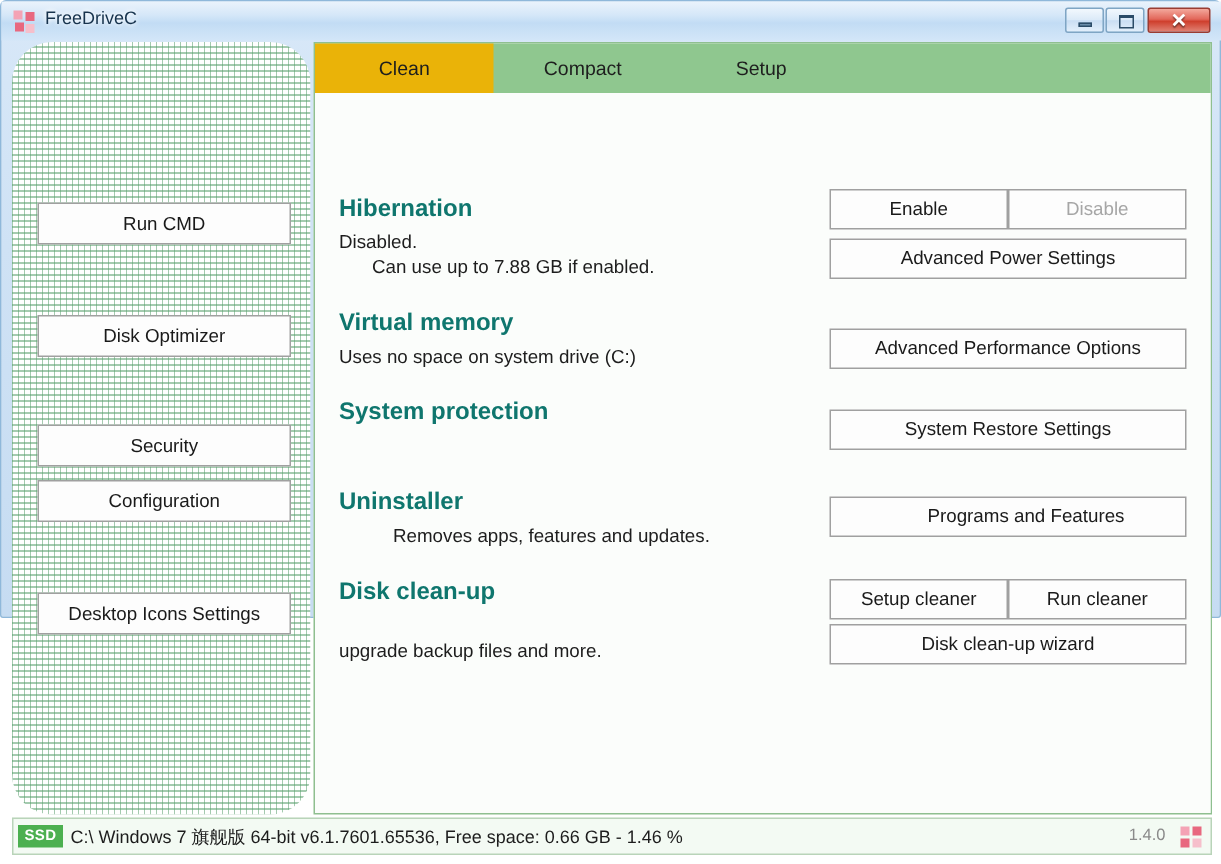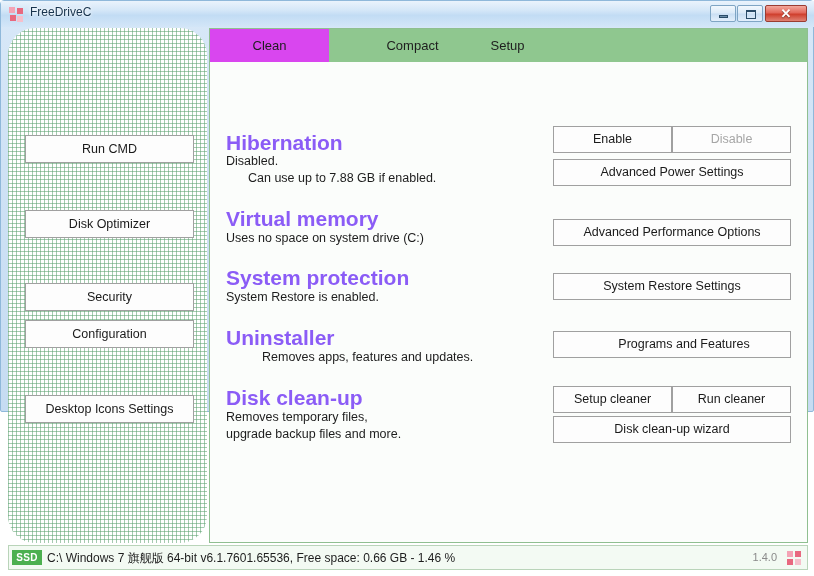--- a/index.html
+++ b/index.html
@@ -165,38 +165,38 @@
     top: 0;
     height: 33px;
     box-sizing: border-box;
     font-size: 13px;
     line-height: 33px;
     text-align: center;
     color: #1e1e1e;
     white-space: nowrap;
     cursor: default;
   }
-  #tab-clean   { left: 0;   width: 119px; background: #d946ef; }
-  #tab-compact { left: 119px; width: 119px; margin-left: 24px; }
+  #tab-clean   { left: 0;   width: 119px; background: #eab308; }
+  #tab-compact { left: 119px; width: 119px; }
   #tab-setup   { left: 238px; width: 119px; }
 
   #panel-body {
     position: absolute;
     left: 0; top: 33px;
     width: 597px; height: 480px;
     background: #fbfdfb;
   }
 
   
   .sec-head {
     position: absolute;
     left: 16px;
-    font-size: 21px;
+    font-size: 16px;
     font-weight: bold;
-    color: #8b5cf6;
+    color: #0f766e;
     white-space: nowrap;
   }
   .sec-text {
     position: absolute;
     left: 16px;
     font-size: 12.5px;
     color: #1d1d1d;
     line-height: 17px;
     white-space: nowrap;
   }
@@ -337,27 +337,25 @@
     <div id="panel-body">
 
       <div class="sec-head" id="h-hibernation">Hibernation</div>
       <div class="sec-text" id="t-hibernation-1">Disabled.</div>
       <div class="sec-text" id="t-hibernation-2">Can use up to 7.88 GB if enabled.</div>
 
       <div class="sec-head" id="h-virtual-memory">Virtual memory</div>
       <div class="sec-text" id="t-virtual-memory-1">Uses no space on system drive (C:)</div>
 
       <div class="sec-head" id="h-system-protection">System protection</div>
-      <div class="sec-text" id="t-system-protection-1">System Restore is enabled.</div>
 
       <div class="sec-head" id="h-uninstaller">Uninstaller</div>
       <div class="sec-text" id="t-uninstaller-1">Removes apps, features and updates.</div>
 
       <div class="sec-head" id="h-disk-cleanup">Disk clean-up</div>
-      <div class="sec-text" id="t-disk-cleanup-1">Removes temporary files,</div>
       <div class="sec-text" id="t-disk-cleanup-2">upgrade backup files and more.</div>
 
       <div class="act-btn col-left" id="btn-enable">Enable</div>
       <div class="act-btn col-right disabled" id="btn-disable">Disable</div>
       <div class="act-btn col-full" id="btn-adv-power">Advanced Power Settings</div>
       <div class="act-btn col-full" id="btn-adv-performance">Advanced Performance Options</div>
       <div class="act-btn col-full" id="btn-system-restore">System Restore Settings</div>
       <div class="act-btn col-full" id="btn-programs-features">Programs and Features</div>
       <div class="act-btn col-right" id="btn-run-cleaner">Run cleaner</div>
       <div class="act-btn col-left" id="btn-setup-cleaner">Setup cleaner</div>

